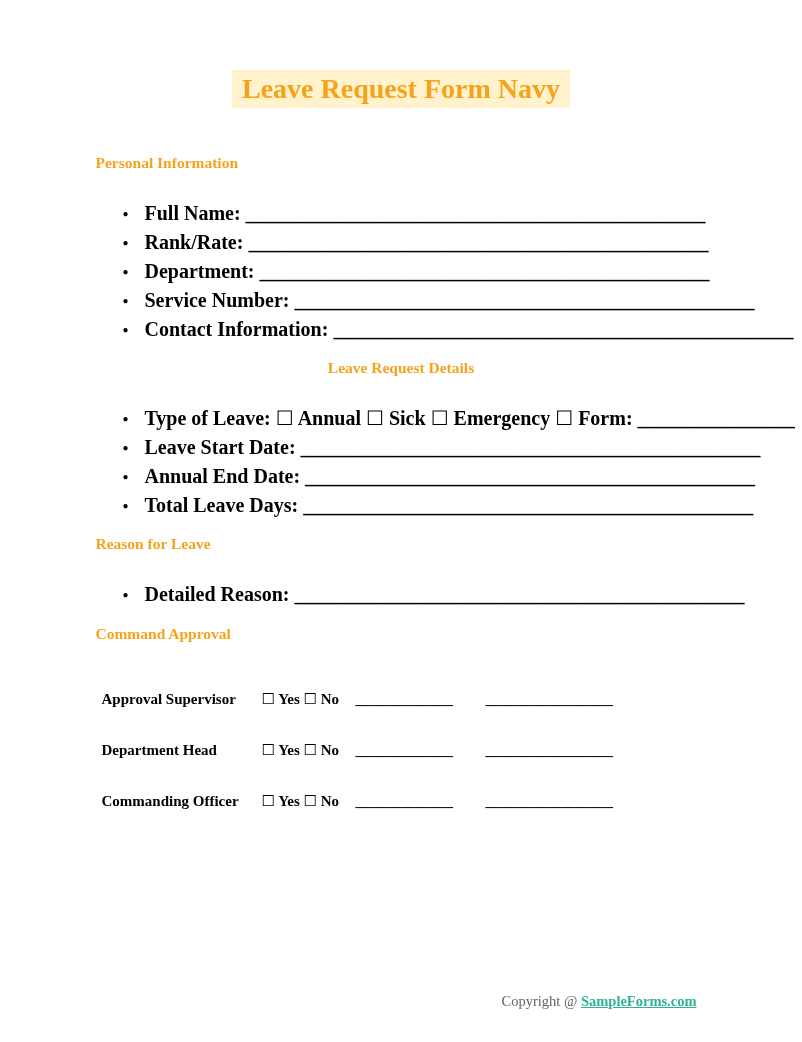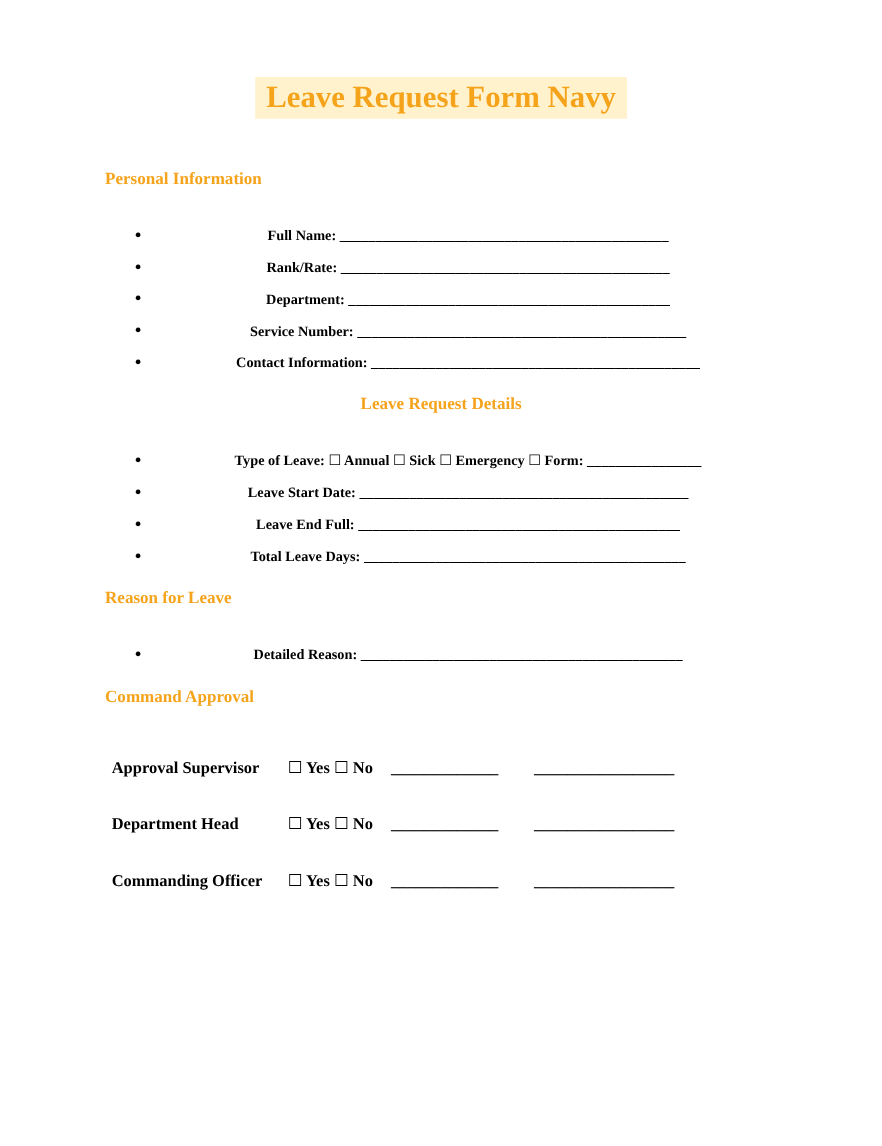--- a/index.html
+++ b/index.html
@@ -37,27 +37,26 @@
   .h-personal { margin-top: 46px; }
   .h-leave    { margin-top: 15px; text-align: center; }
   .h-reason   { margin-top: 15px; }
   .h-command  { margin-top: 16px; }
   ul.fields {
     list-style: none;
     margin: 27px 0 0 0;
     padding: 0 0 0 27px;
   }
   ul.fields li {
-    font-size: 13px;
+    font-size: 20px;
     font-weight: 700;
     line-height: 29px;
     padding-left: 22px;
     position: relative;
     white-space: nowrap;
-    text-align: center;
   }
   ul.fields li::before {
     content: "\25CF";
     position: absolute;
     left: 0;
     top: 0;
     font-size: 10px;
     line-height: 29px;
   }
   .blank { letter-spacing: 0; }
@@ -139,21 +138,21 @@
         <span>Emergency</span>
         <span class="cb">☐</span>
         <span>Form:</span>
         <span class="blank">________________</span>
       </li>
       <li>
         <span class="lbl">Leave Start Date:</span>
         <span class="blank">______________________________________________</span>
       </li>
       <li>
-        <span class="lbl">Leave End Full:</span>
+        <span class="lbl">Annual End Date:</span>
         <span class="blank">_____________________________________________</span>
       </li>
       <li>
         <span class="lbl">Total Leave Days:</span>
         <span class="blank">_____________________________________________</span>
       </li>
     </ul>
 
     <h2 class="sec-heading h-reason">Reason for Leave</h2>
     <ul class="fields">
@@ -199,14 +198,18 @@
           <span class="cb">☐</span>
           <span>No</span>
         </div>
         <div class="blank">_____________</div>
         <div class="blank">_________________</div>
       </div>
     </div>
 
   </div>
 
+  <div class="footer">
+    <span>Copyright @</span>
+    <a class="brand-link">SampleForms.com</a>
+  </div>
 
 </div>
 
 </body></html>

